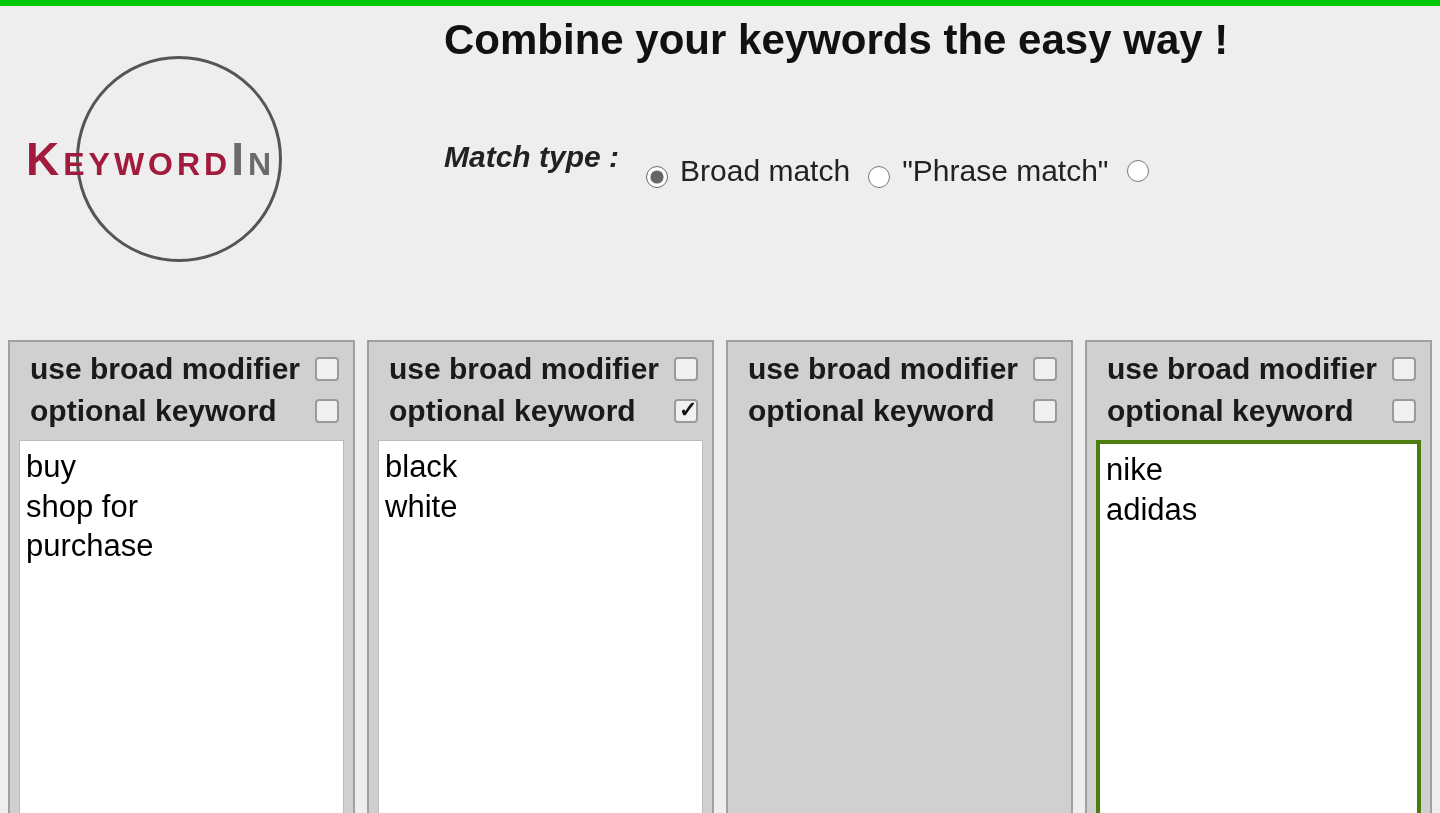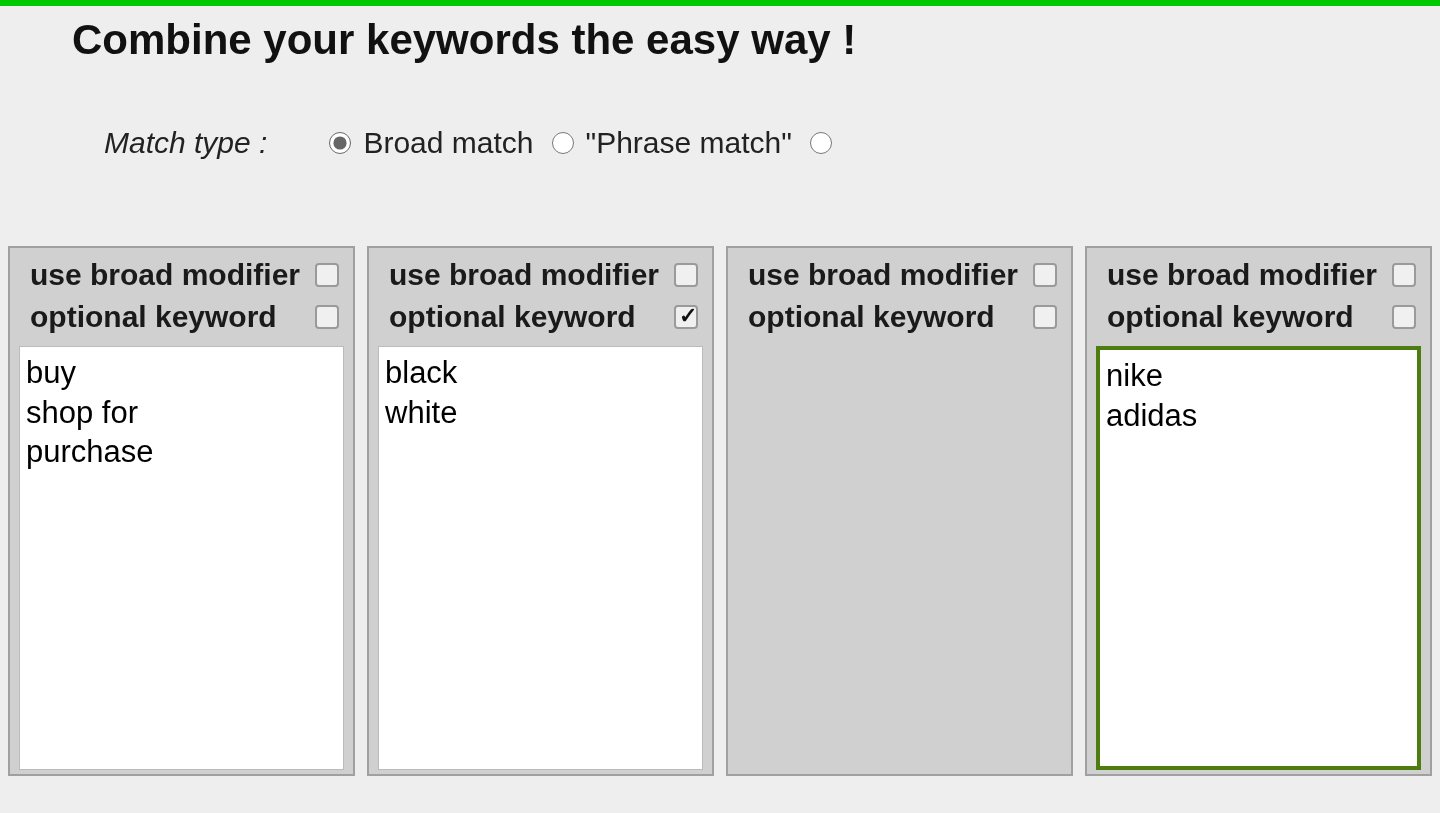--- a/index.html
+++ b/index.html
@@ -6,42 +6,50 @@
   html, body { width: 1440px; height: 813px; font-family: Arial, Helvetica, sans-serif; background: #eeeeee; overflow: hidden; }
   .topbar { width: 100%; height: 6px; background: #00c800; }
   .header { display: flex; padding: 8px 0 0 16px; }
   .logo-wrap { width: 340px; }
   .logo { position: relative; width: 300px; height: 240px; }
   .logo-circle { position: absolute; top: 42px; left: 60px; width: 206px; height: 206px; border: 3px solid #555; border-radius: 50%; }
   .logo-text { position: absolute; top: 118px; left: 10px; font-size: 46px; letter-spacing: 4px; font-weight: 600; font-family: Arial, Helvetica, sans-serif; }
   .logo-k { color: #a01b3c; font-variant: small-caps; }
   .logo-in { color: #6a6a6a; font-variant: small-caps; }
   .header-right { flex: 1; padding-top: 2px; }
-  .title { font-size: 42px; font-weight: 700; color: #111; margin-left: 56px; }
+  .title { font-size: 42px; font-weight: 700; color: #111; margin-left: 88px; }
   .match-row { display: flex; align-items: center; margin-top: 62px; font-size: 30px; color: #222; margin-left: 88px; }
-  .match-label { font-style: italic; font-weight: 400; margin-right: 62px; }
-  .match-opt { display: flex; align-items: center; margin-right: 18px; }
+  .match-label { font-style: italic; font-weight: 700; margin-right: 27px; }
+  .match-opt { display: flex; align-items: flex-end; margin-right: 18px; margin-top: 28px; }
   .match-opt input[type="radio"] { width: 22px; height: 22px; margin-right: 12px; accent-color: #666; }
   .match-opt span { font-size: 30px; }
   .columns { display: flex; gap: 12px; padding: 0 8px; margin-top: 86px; }
   .col { flex: 1; border: 2px solid #a0a0a0; background: #d0d0d0; }
   .col-head { padding: 6px 14px 8px 20px; }
   .col-row { display: flex; align-items: center; justify-content: space-between; padding: 4px 0; }
   .col-row label { font-size: 30px; font-weight: 700; color: #1a1a1a; }
   .col-row input[type="checkbox"] { width: 24px; height: 24px; border: 2px solid #9a9a9a; border-radius: 4px; background: #f0f0f0; appearance: none; position: relative; cursor: pointer; }
   .col-row input[type="checkbox"]:checked::after { content: "✓"; position: absolute; top: -4px; left: 3px; font-size: 22px; color: #111; font-weight: 700; }
   .col textarea { width: calc(100% - 18px); margin: 0 9px; height: 424px; border: 1px solid #bbb; background: #fff; font-size: 31px; font-family: Arial, Helvetica, sans-serif; line-height: 1.28; padding: 6px 6px; resize: none; outline: none; }
   .col textarea.focused { border: 4px solid #4d7c0f; }
 </style>
 </head>
 <body>
 
 <div class="topbar"></div>
 
 <div class="header">
+  <div class="logo-wrap">
+    <div class="logo">
+      <div class="logo-circle"></div>
+      <div class="logo-text">
+        <span class="logo-k">Keyword</span><span class="logo-in">In</span>
+      </div>
+    </div>
+  </div>
 
   <div class="header-right">
     <h1 class="title">Combine your keywords the easy way !</h1>
 
     <div class="match-row">
       <span class="match-label">Match type :</span>
 
       <label class="match-opt">
         <input type="radio" name="mt" checked="" style="">
         <span>Broad match</span>

